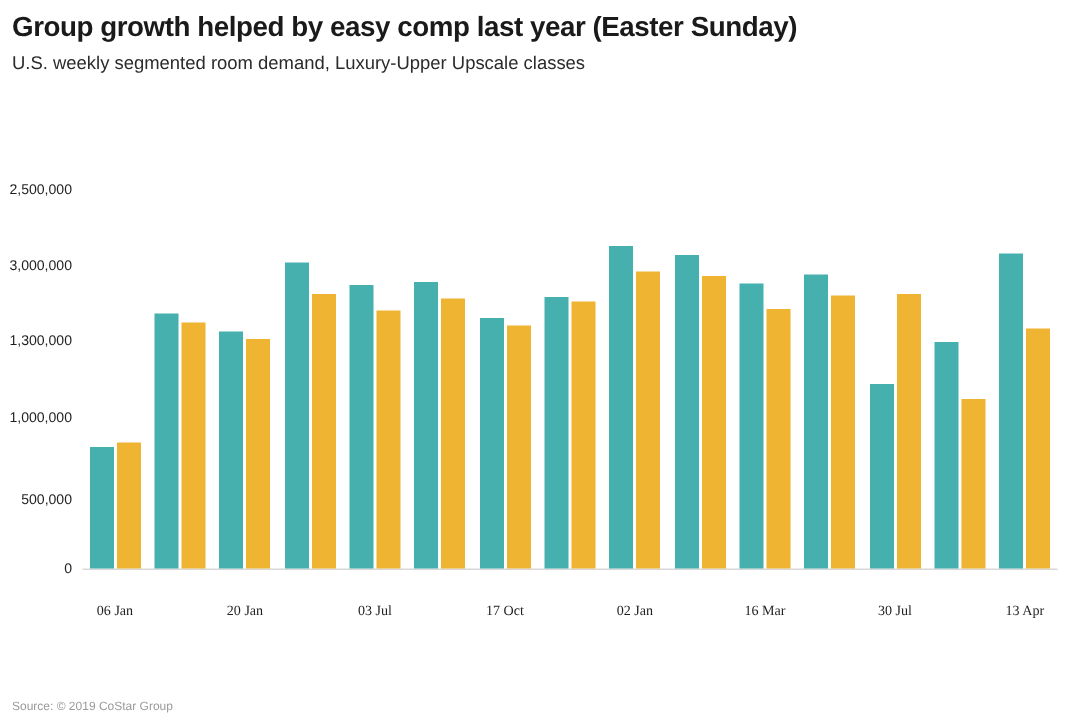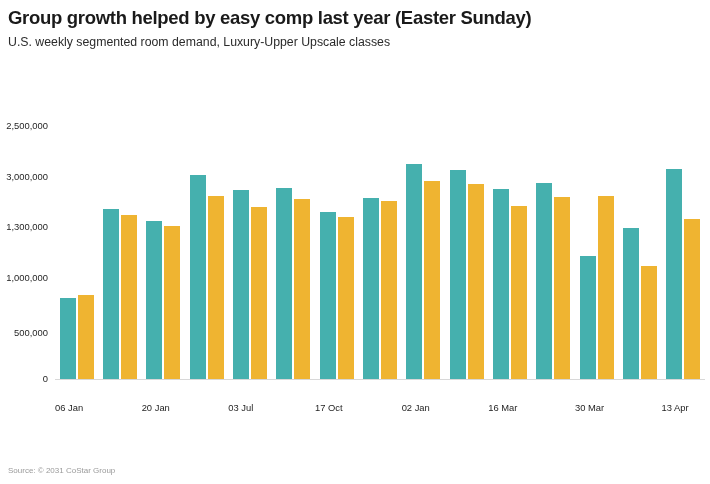--- a/index.html
+++ b/index.html
@@ -120,25 +120,26 @@
   #x-axis {
     position: absolute;
     left: 55px;
     top: 402px;
     width: 650px;
     height: 22px;
     display: flex;
   }
   .x-tick {
     flex: 1 1 0;
-    text-align: left;
+    text-align: center;
     font-size: 9.4px;
     color: #1f1f1f;
     line-height: 12px;
     white-space: nowrap;
+    font-family: Liberation Serif, serif;
   }
   #x-axis-title {
     position: absolute;
     left: 55px;
     top: 420px;
     width: 650px;
     text-align: center;
     font-size: 12.6px;
     font-weight: bold;
     color: #1a1a1a;
@@ -248,20 +249,20 @@
       <div class="x-tick">20 Jan</div>
       <div class="x-tick"></div>
       <div class="x-tick">03 Jul</div>
       <div class="x-tick"></div>
       <div class="x-tick">17 Oct</div>
       <div class="x-tick"></div>
       <div class="x-tick">02 Jan</div>
       <div class="x-tick"></div>
       <div class="x-tick">16 Mar</div>
       <div class="x-tick"></div>
-      <div class="x-tick">30 Mar</div>
+      <div class="x-tick">30 Jul</div>
       <div class="x-tick"></div>
       <div class="x-tick">13 Apr</div>
     </div>
 
-  <div id="source-note">Source: © 2031 CoStar Group</div>
+  <div id="source-note">Source: © 2019 CoStar Group</div>
 
 </div>
 
 </body></html>

